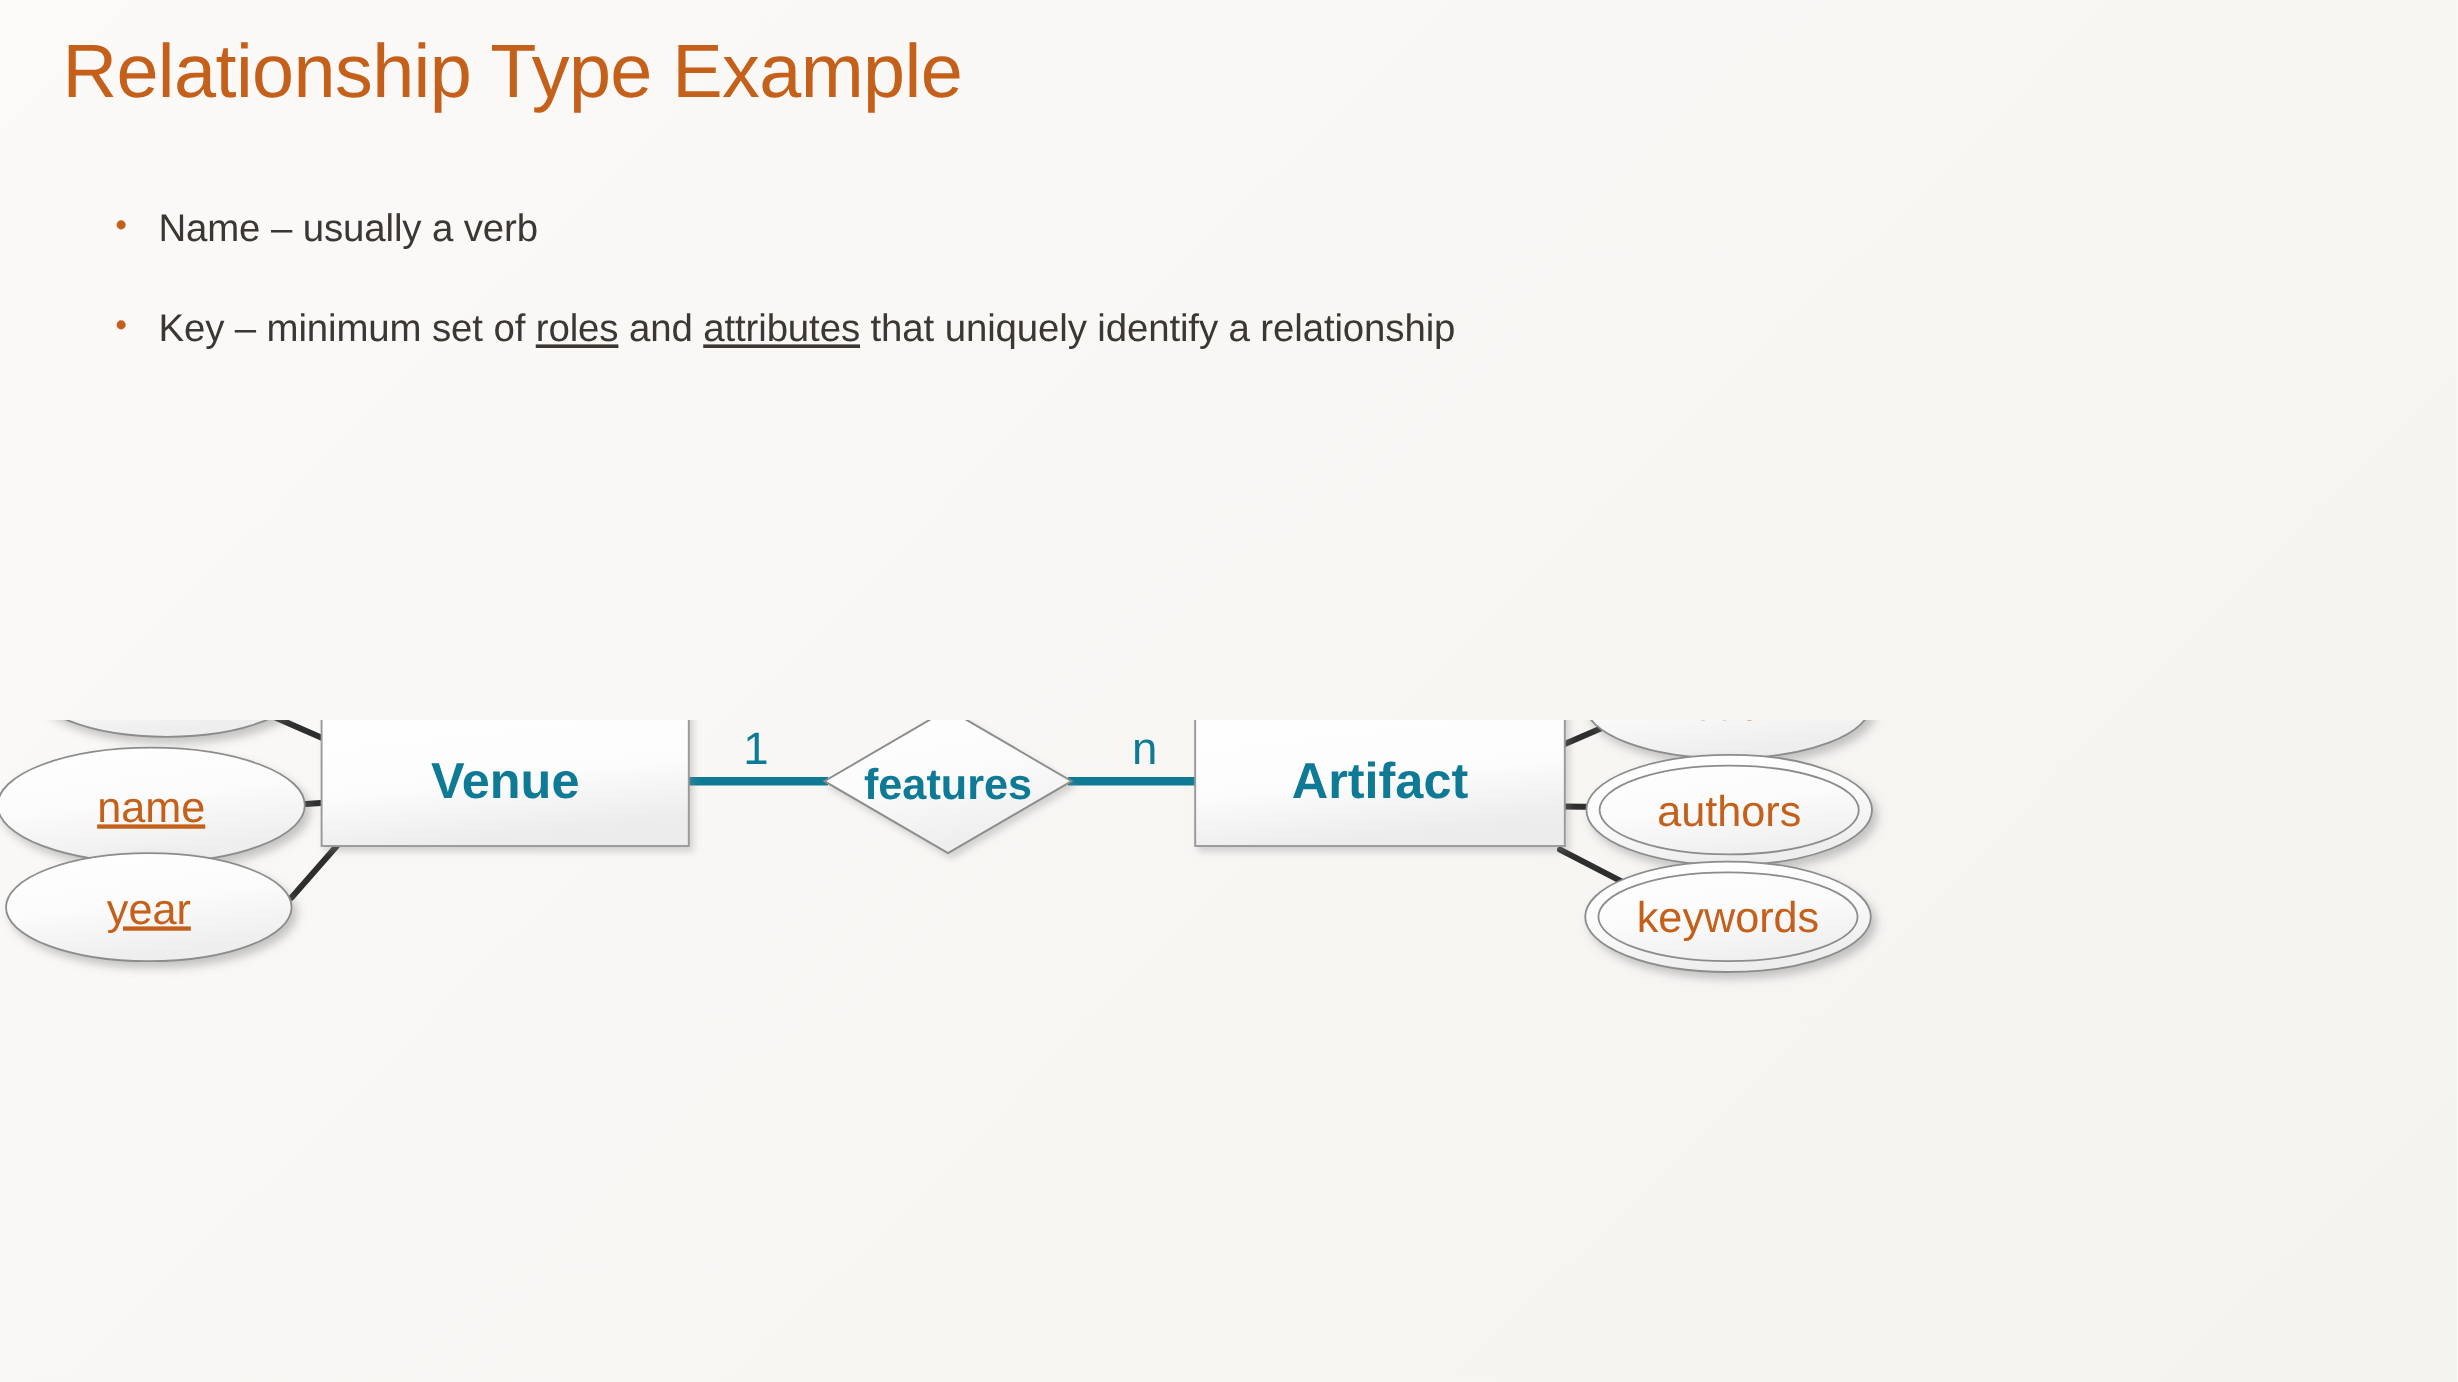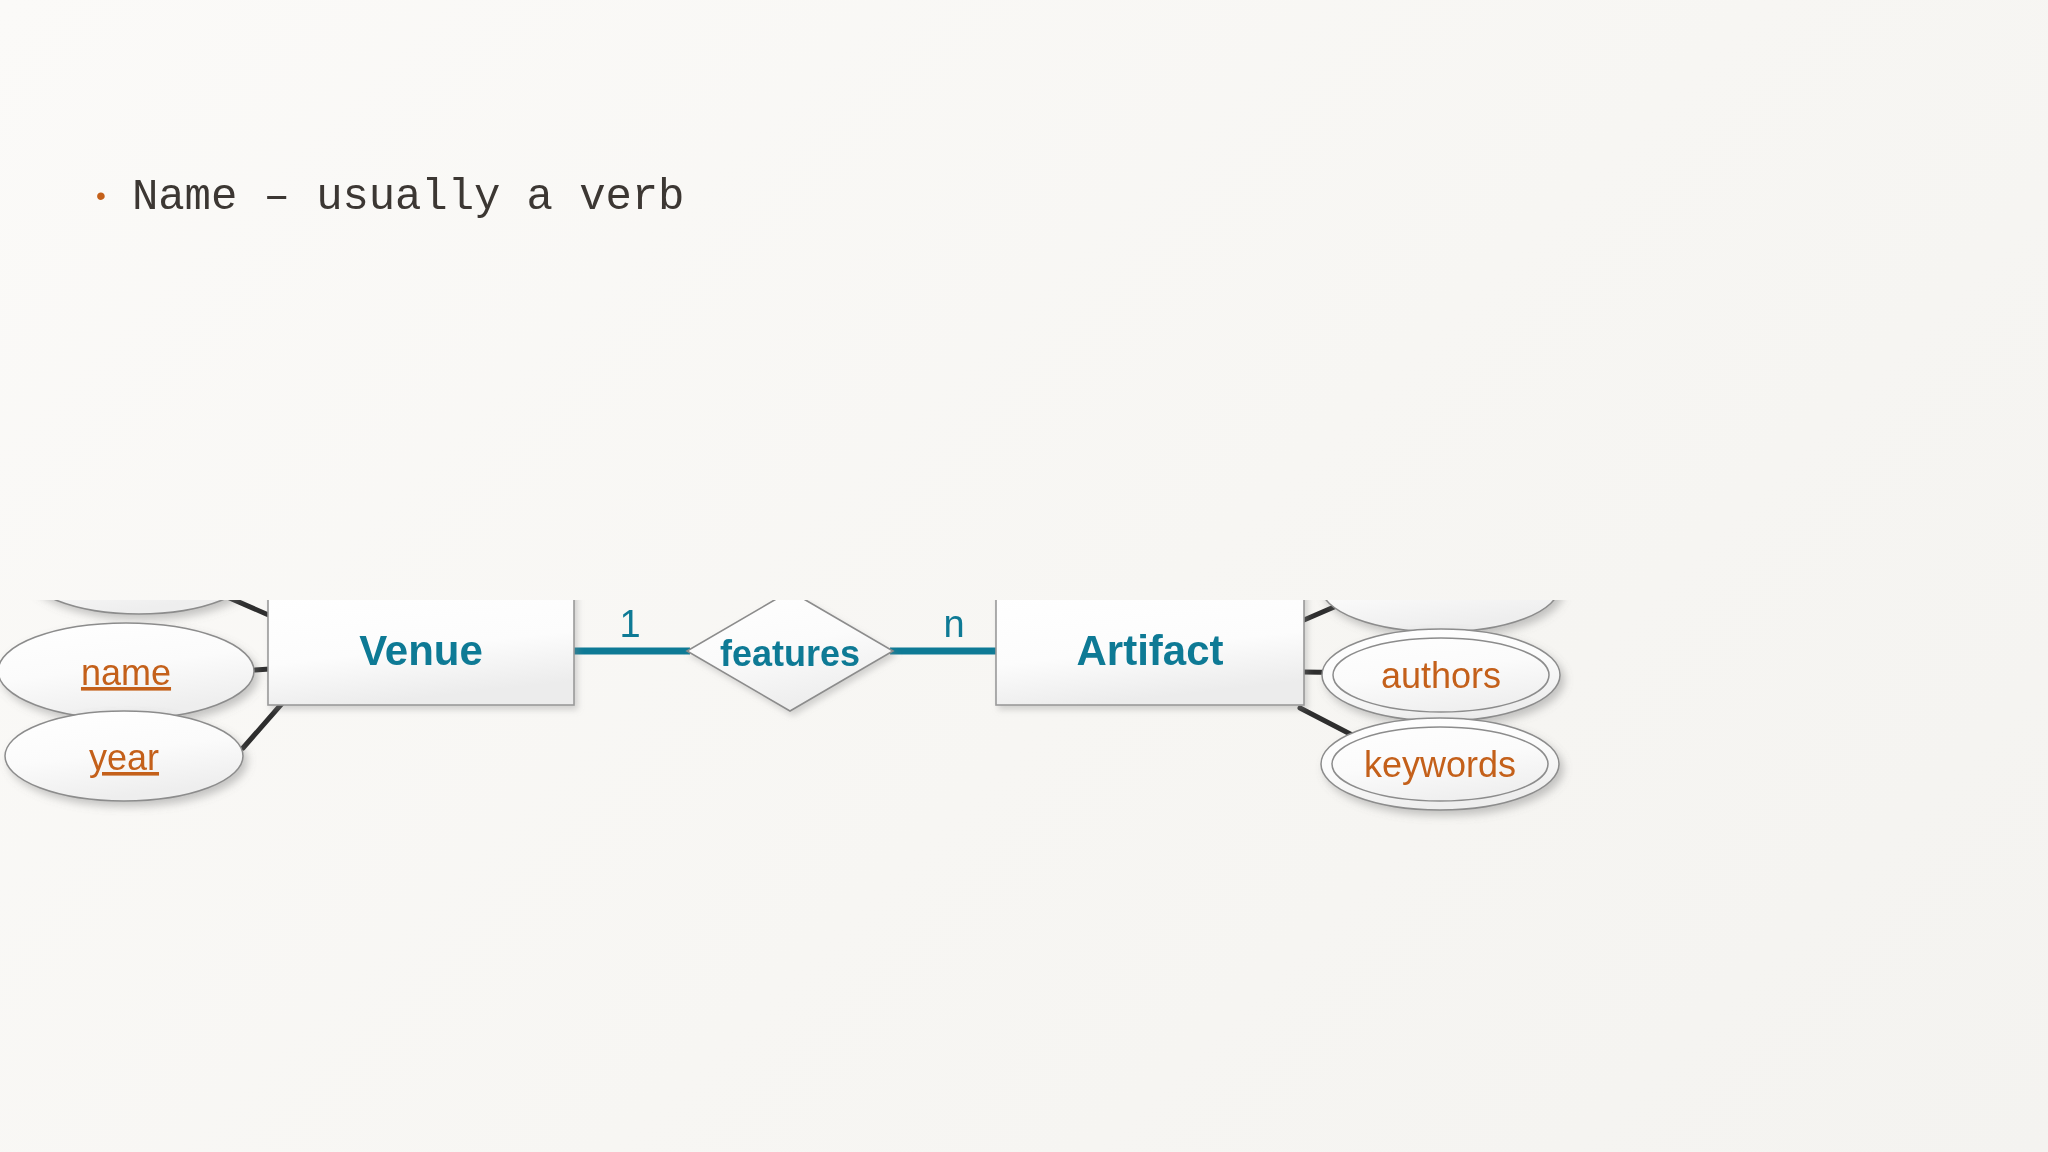--- a/index.html
+++ b/index.html
@@ -49,22 +49,22 @@
     flex: 0 0 36px;
     color: #C4601A;
     font-size: 28px;
     line-height: 1;
     text-align: left;
     position: relative;
     top: -4px;
   }
   .bullet-dot::before { content: "\2022"; }
   .bullet-text {
-    font-family: Liberation Mono, monospace;
-    font-size: 44px;
+    font-family: Liberation Sans, sans-serif;
+    font-size: 32px;
     font-weight: 400;
     color: #3C3733;
     white-space: nowrap;
     letter-spacing: -0.1px;
   }
   .bullet-text u { text-decoration: underline; text-underline-offset: 3px; }
 
   
   #diagram {
     position: absolute;
@@ -85,30 +85,35 @@
     font-family: "Liberation Sans", sans-serif;
     font-size: 19px;
     color: #5a5a5a;
   }
 </style>
 </head>
 <body>
 
 <div id="slide">
 
+  <div id="title">Relationship Type Example</div>
 
   <div id="bullets">
 
     <div class="bullet-row">
       <span class="bullet-dot"></span>
       <span class="bullet-text"><span>Name – usually a verb</span></span>
     </div>
 
 
 
+    <div class="bullet-row">
+      <span class="bullet-dot"></span>
+      <span class="bullet-text"><span>Key – minimum set of </span><u>roles</u><span> and </span><u>attributes</u><span> that uniquely identify a relationship</span></span>
+    </div>
 
 
   </div>
 
   <div id="diagram">
     <svg width="2048" height="470" viewBox="0 0 2048 470" xmlns="http://www.w3.org/2000/svg">
       <defs>
         <linearGradient id="shapeFill" x1="0" y1="0" x2="0.35" y2="1">
           <stop offset="0%" stop-color="#ffffff"></stop>
           <stop offset="55%" stop-color="#fbfbfb"></stop>

